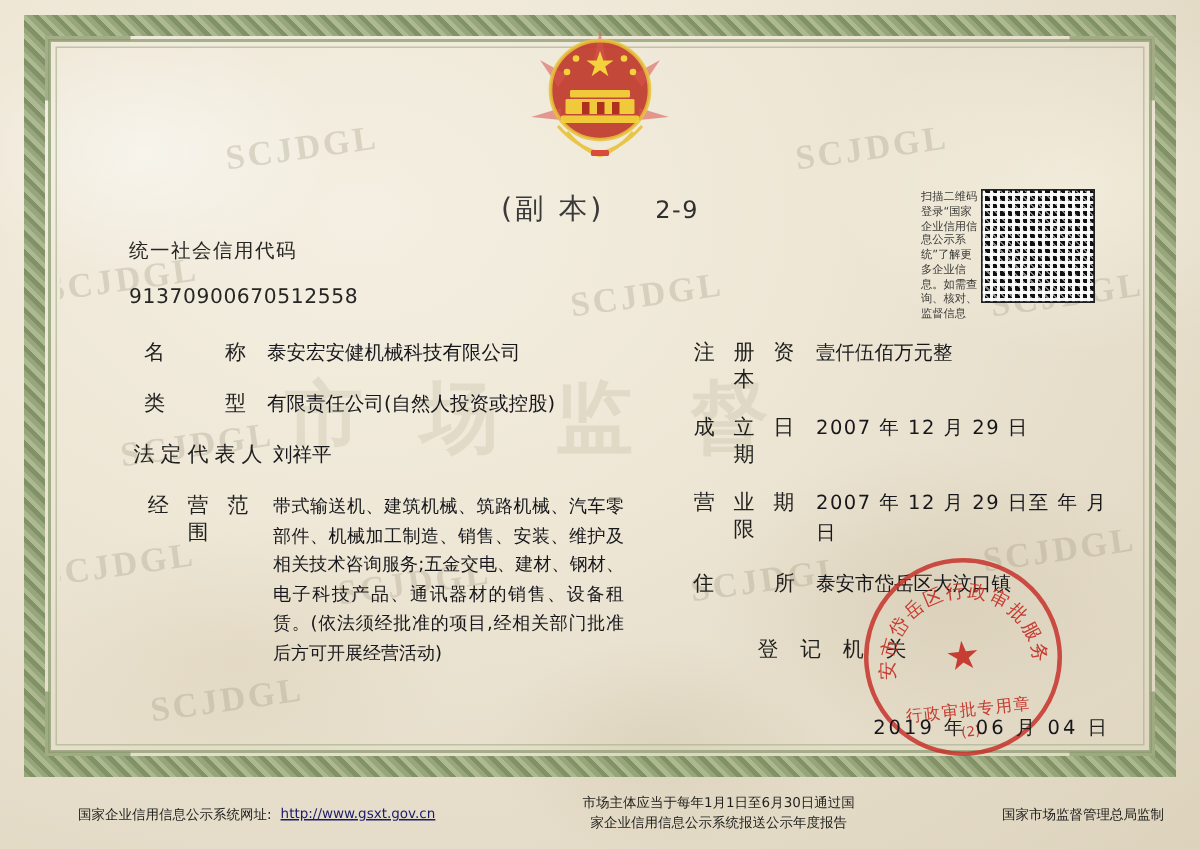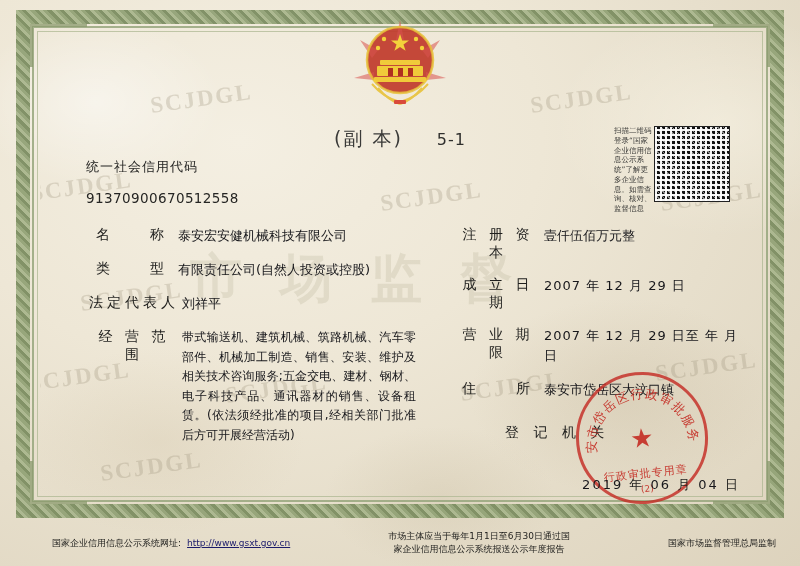--- a/index.html
+++ b/index.html
@@ -406,21 +406,21 @@
         <path d="M34 72 Q44 84 56 88"></path>
         <path d="M78 72 Q68 84 56 88"></path>
       </g>
       <rect x="50" y="84" width="12" height="4" fill="#d94a3a" rx="1"></rect>
     </svg>
   </div>
 
   <div class="title-block">
     <div class="sub-title-row">
       <div class="sub-title">(副 本)</div>
-      <div class="serial">5-1</div>
+      <div class="serial">2-9</div>
     </div>
   </div>
 
   <div class="credit-block">
     <div class="credit-label">统一社会信用代码</div>
     <div class="credit-value">91370900670512558</div>
   </div>
 
   <div class="qr-block">
     <div class="qr-note">扫描二维码登录“国家企业信用信息公示系统”了解更多企业信息。如需查询、核对、监督信息</div>

